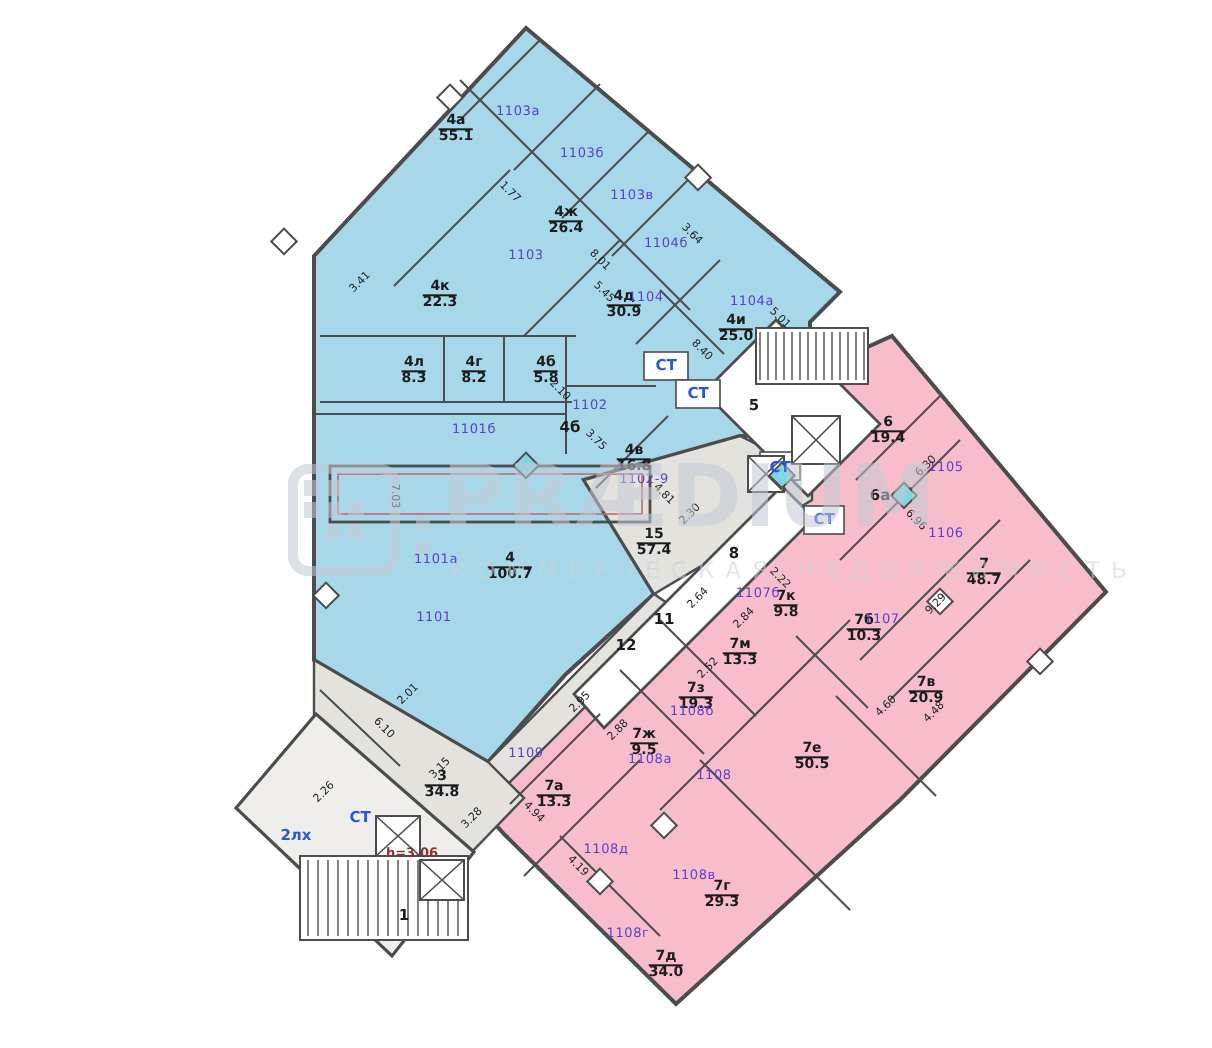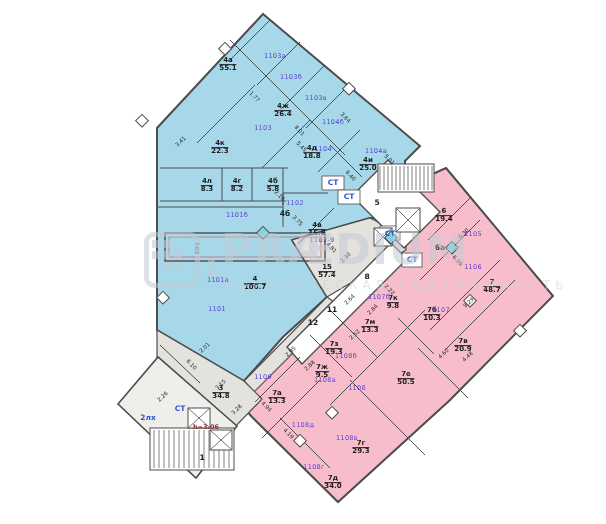--- a/index.html
+++ b/index.html
@@ -170,21 +170,21 @@
       <div class="lbl room" style="left: 237px; top: 186px;">
         <span class="rn">4г</span>
         <span class="ra">8.2</span>
       </div>
       <div class="lbl room" style="left: 273px; top: 186px;">
         <span class="rn">4б</span>
         <span class="ra">5.8</span>
       </div>
       <div class="lbl room" style="left: 312px; top: 153px;">
         <span class="rn">4д</span>
-        <span class="ra">18.8</span>
+        <span class="ra">30.9</span>
       </div>
       <div class="lbl room" style="left: 368px; top: 165px;">
         <span class="rn">4и</span>
         <span class="ra">25.0</span>
       </div>
       <div class="lbl room" style="left: 317px; top: 230px;">
         <span class="rn">4в</span>
         <span class="ra">16.8</span>
       </div>
       <div class="lbl room" style="left: 255px; top: 284px;">
@@ -212,21 +212,21 @@
         <span class="ra">9.8</span>
       </div>
       <div class="lbl room" style="left: 432px; top: 315px;">
         <span class="rn">7б</span>
         <span class="ra">10.3</span>
       </div>
       <div class="lbl room" style="left: 370px; top: 327px;">
         <span class="rn">7м</span>
         <span class="ra">13.3</span>
       </div>
-      <div class="lbl room" style="left: 334px; top: 349px;">
+      <div class="lbl room" style="left: 348px; top: 349px;">
         <span class="rn">7з</span>
         <span class="ra">19.3</span>
       </div>
       <div class="lbl room" style="left: 322px; top: 372px;">
         <span class="rn">7ж</span>
         <span class="ra">9.5</span>
       </div>
       <div class="lbl room" style="left: 406px; top: 379px;">
         <span class="rn">7е</span>
         <span class="ra">50.5</span>
@@ -240,21 +240,21 @@
         <span class="ra">29.3</span>
       </div>
       <div class="lbl room" style="left: 333px; top: 483px;">
         <span class="rn">7д</span>
         <span class="ra">34.0</span>
       </div>
       <div class="lbl room" style="left: 277px; top: 398px;">
         <span class="rn">7а</span>
         <span class="ra">13.3</span>
       </div>
-      <div class="lbl unit" style="left: 275px; top: 56px; text-align: center;">1103а</div>
+      <div class="lbl unit" style="left: 259px; top: 56px; text-align: center;">1103а</div>
       <div class="lbl unit" style="left: 291px; top: 77px;">1103б</div>
       <div class="lbl unit" style="left: 316px; top: 98px;">1103в</div>
       <div class="lbl unit" style="left: 263px; top: 128px;">1103</div>
       <div class="lbl unit" style="left: 333px; top: 122px;">1104б</div>
       <div class="lbl unit" style="left: 323px; top: 149px;">1104</div>
       <div class="lbl unit" style="left: 376px; top: 151px;">1104а</div>
       <div class="lbl unit" style="left: 295px; top: 203px;">1102</div>
       <div class="lbl unit" style="left: 237px; top: 215px;">1101б</div>
       <div class="lbl unit" style="left: 218px; top: 232px; margin-top: 48px;">1101а</div>
       <div class="lbl unit" style="left: 322px; top: 240px;">1102-9</div>

